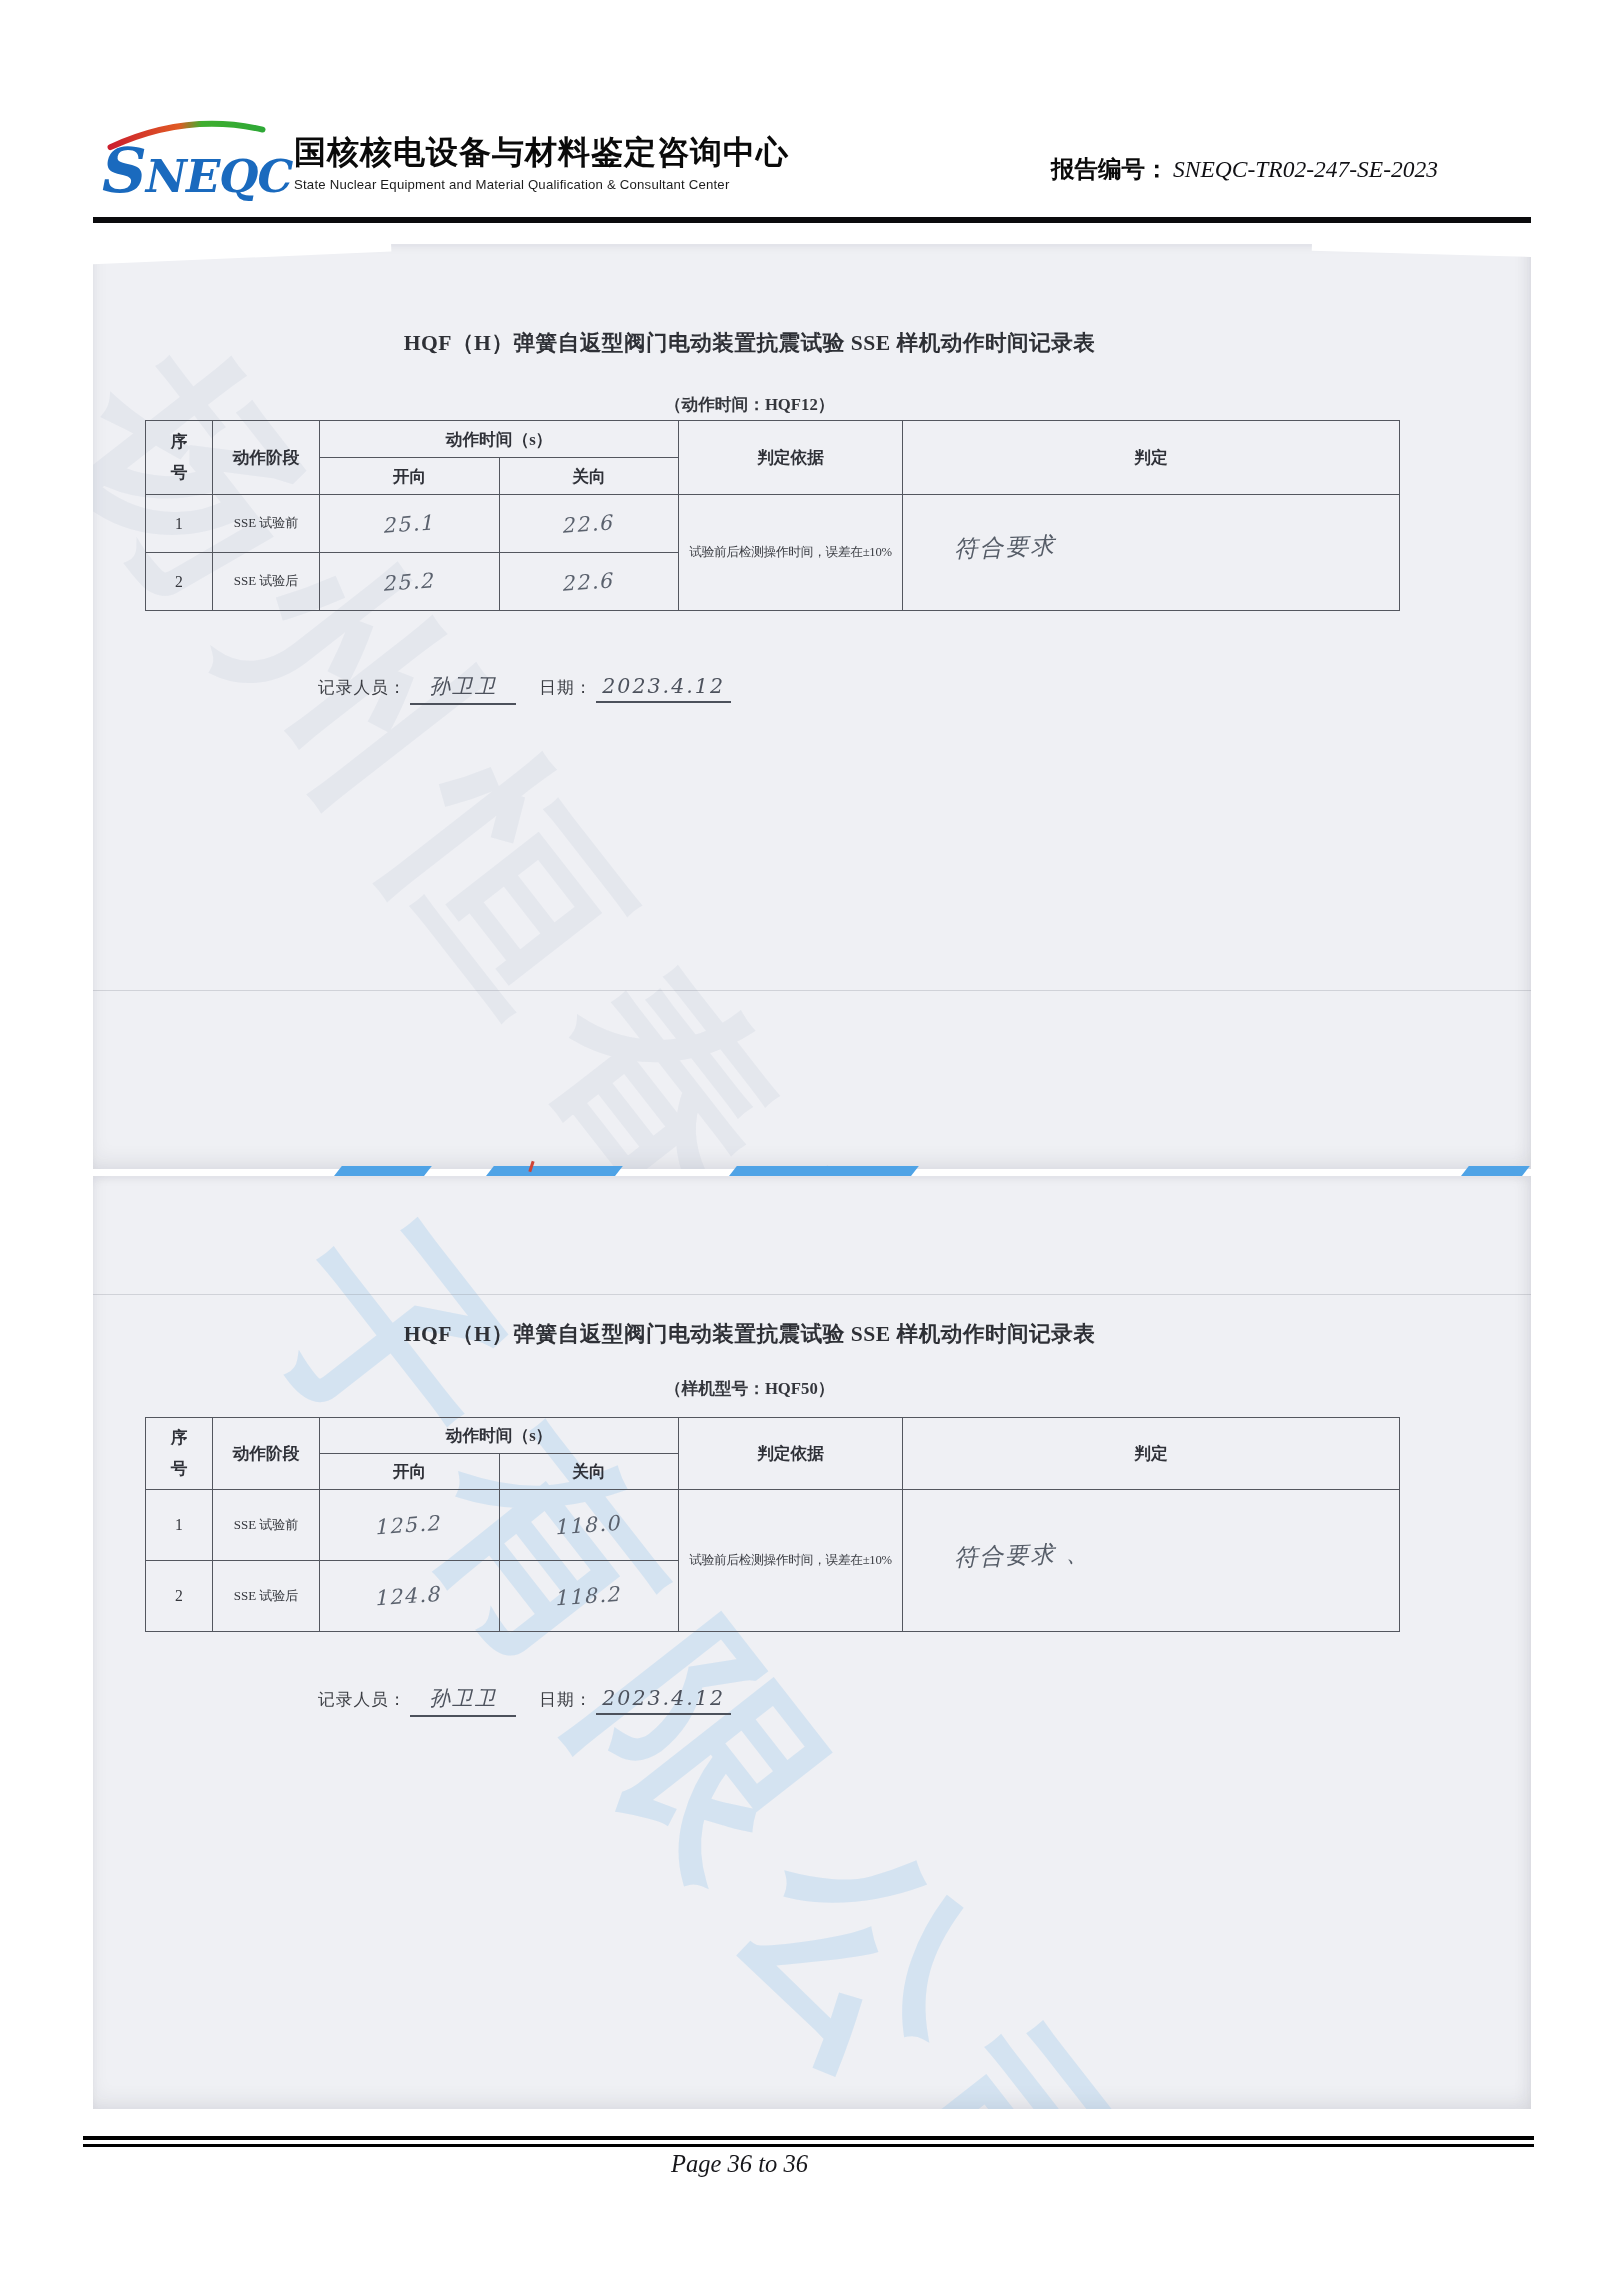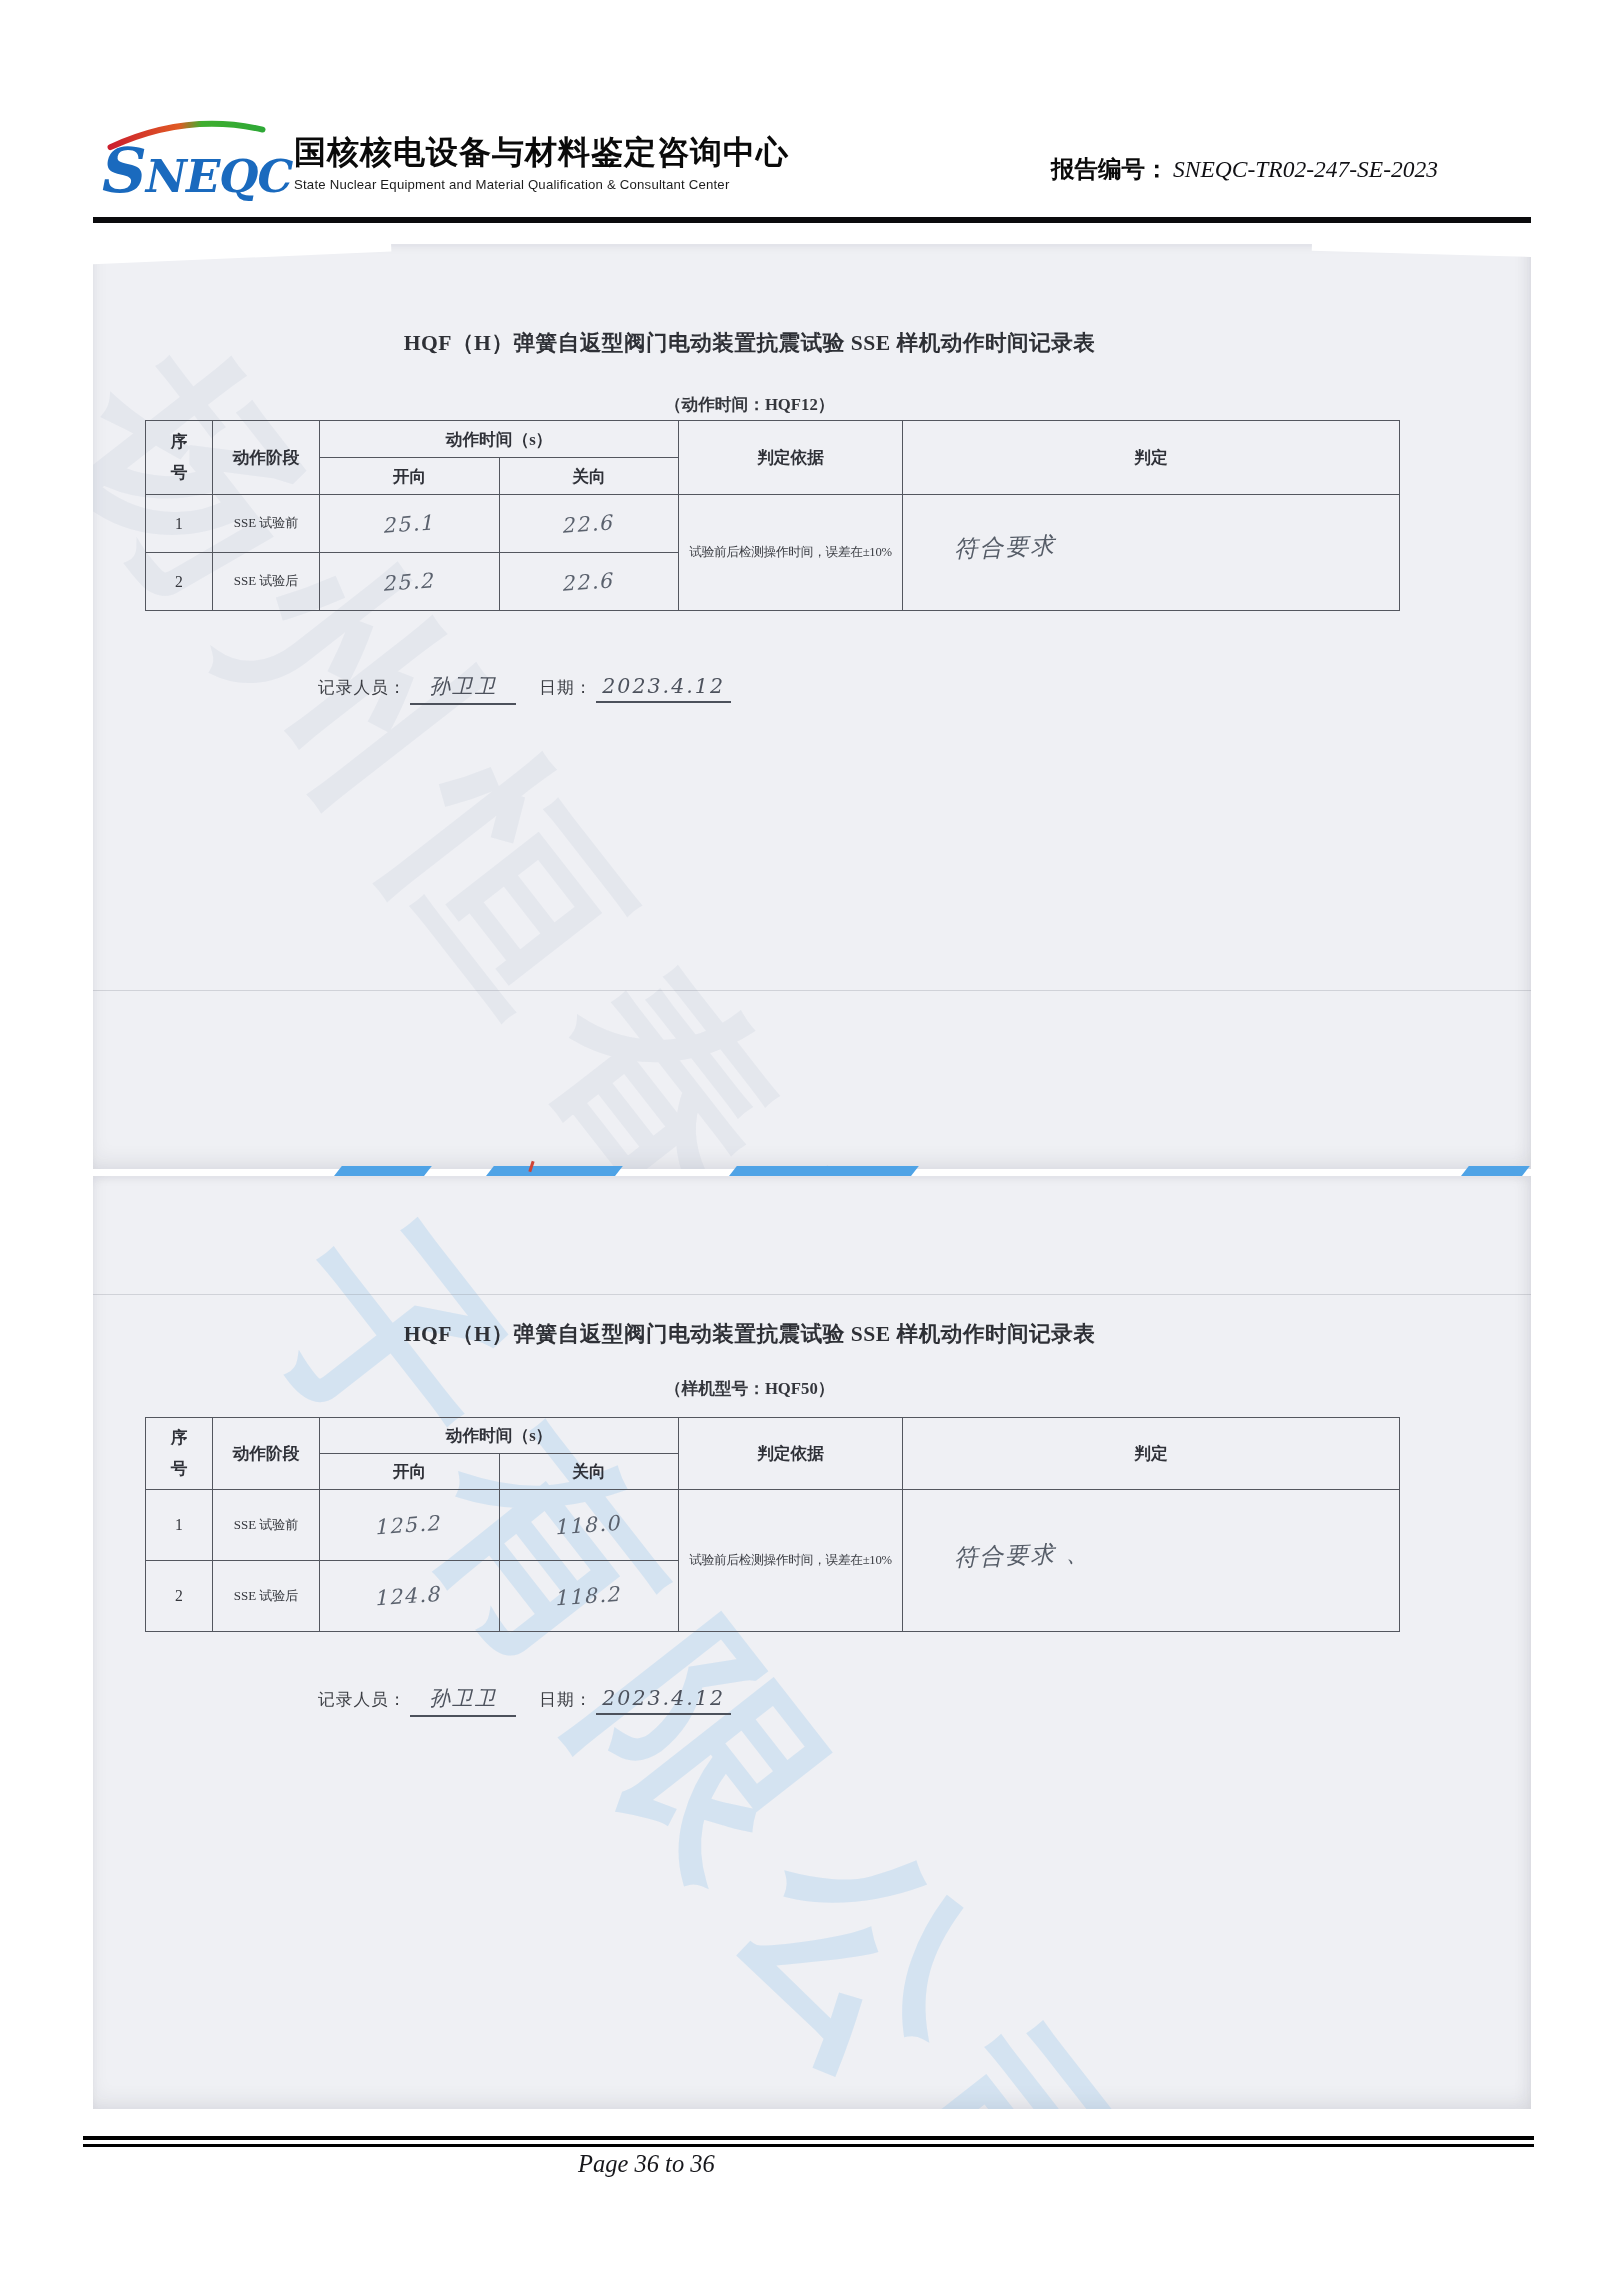--- a/index.html
+++ b/index.html
@@ -107,21 +107,21 @@
 
   
   .strip { position:absolute; top:1166px; height:9.8px; background:#4fa3e6; transform:skewX(-38deg); }
   .strip-red { position:absolute; left:530px; top:1161px; width:2.9px; height:10.8px; background:#cf4437; transform:rotate(18deg); }
 
   
   .foot-rule { position:absolute; left:83px; width:1451px; background:#000; }
   .foot-rule.a { top:2136px; height:3.9px; }
   .foot-rule.b { top:2144px; height:2.9px; }
   .page-num {
-    position:absolute; left:578px; top:2150px; width:323px; 
+    position:absolute; left:578px; top:2150px; width:323px; text-align:center;
     font-family:"Liberation Serif","DejaVu Serif",serif; font-style:italic; font-size:24.5px; color:#17171b;
   }
 </style>
 </head>
 <body>
 
 <svg class="logo-arc" viewBox="0 0 170 40">
   <defs>
     <linearGradient id="arcGrad" x1="0" y1="0" x2="1" y2="0">
       <stop offset="0%" stop-color="#cc1f2d"></stop>

